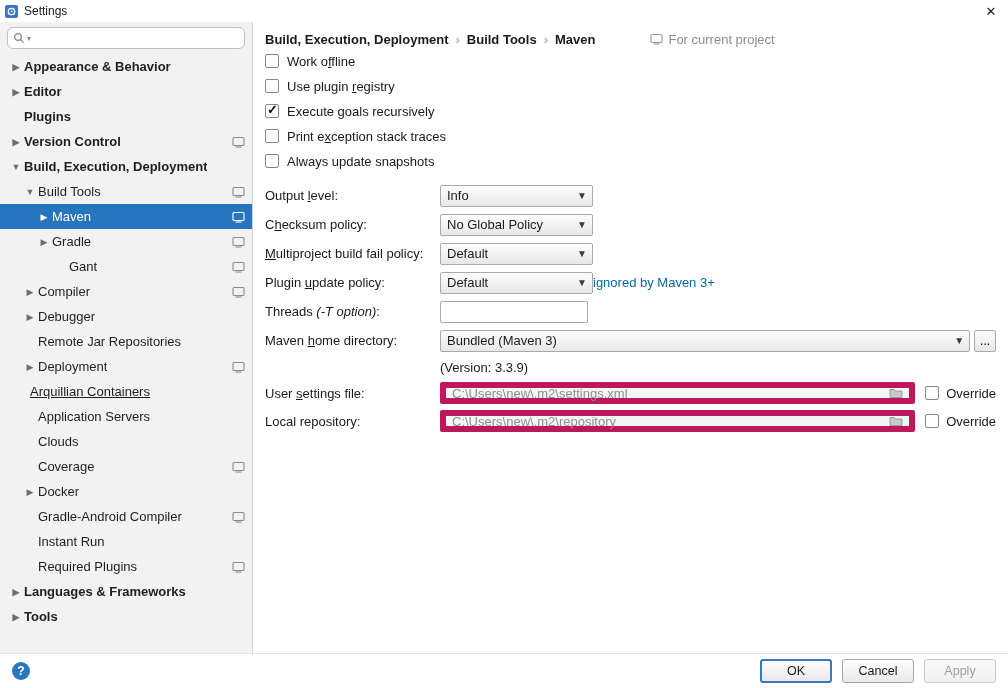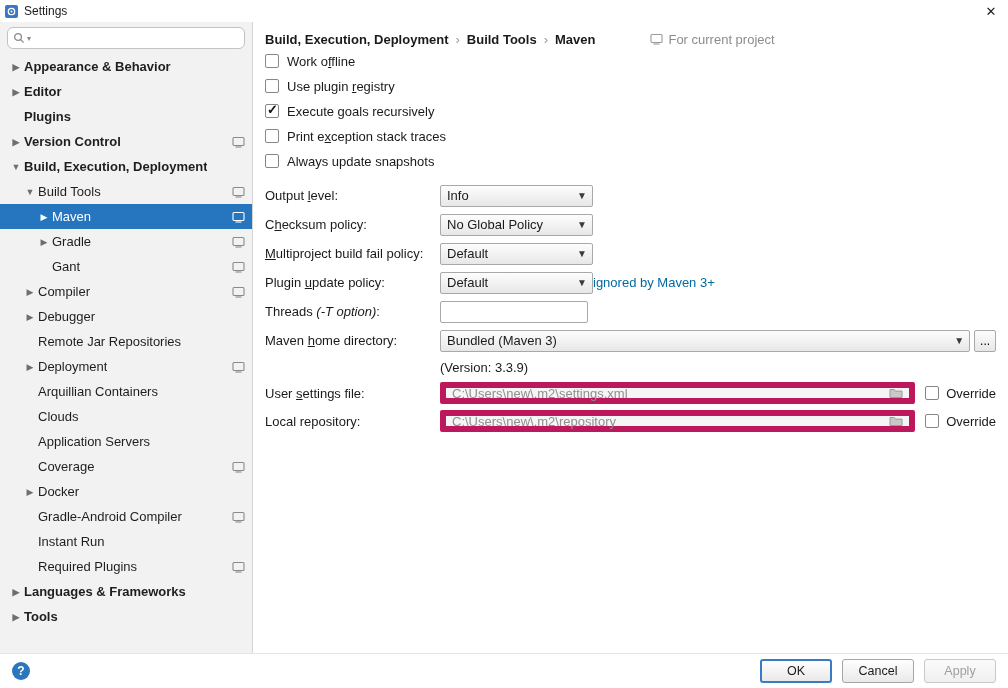--- a/index.html
+++ b/index.html
@@ -164,21 +164,21 @@
           <div class="tree-row" style="padding-left: 36px;">
             <span class="chevron">▶</span>
             <span class="tree-label">Gradle</span>
             <span class="row-badge">
               <svg width="13" height="12" viewBox="0 0 13 12">
                 <rect x="1" y="1.5" width="11" height="8" rx="1" fill="none" stroke="currentColor" stroke-width="1.1"></rect>
                 <line x1="3.5" y1="11" x2="9.5" y2="11" stroke="currentColor" stroke-width="1.1"></line>
               </svg>
             </span>
           </div>
-          <div class="tree-row" style="padding-left: 36px;">
+          <div class="tree-row" style="padding-left: 53px;">
             <span class="chevron"></span>
             <span class="tree-label">Gant</span>
             <span class="row-badge">
               <svg width="13" height="12" viewBox="0 0 13 12">
                 <rect x="1" y="1.5" width="11" height="8" rx="1" fill="none" stroke="currentColor" stroke-width="1.1"></rect>
                 <line x1="3.5" y1="11" x2="9.5" y2="11" stroke="currentColor" stroke-width="1.1"></line>
               </svg>
             </span>
           </div>
           <div class="tree-row" style="padding-left: 22px;">
@@ -202,31 +202,31 @@
           <div class="tree-row" style="padding-left: 22px;">
             <span class="chevron">▶</span>
             <span class="tree-label">Deployment</span>
             <span class="row-badge">
               <svg width="13" height="12" viewBox="0 0 13 12">
                 <rect x="1" y="1.5" width="11" height="8" rx="1" fill="none" stroke="currentColor" stroke-width="1.1"></rect>
                 <line x1="3.5" y1="11" x2="9.5" y2="11" stroke="currentColor" stroke-width="1.1"></line>
               </svg>
             </span>
           </div>
-          <div class="tree-row" style="padding-left: 22px;">
+          <div class="tree-row" style="padding-left: 14px; text-decoration: underline;">
             <span class="chevron"></span>
             <span class="tree-label">Arquillian Containers</span>
           </div>
           <div class="tree-row" style="padding-left: 22px;">
             <span class="chevron"></span>
+            <span class="tree-label">Application Servers</span>
+          </div>
+          <div class="tree-row" style="padding-left: 22px;">
+            <span class="chevron"></span>
             <span class="tree-label">Clouds</span>
-          </div>
-          <div class="tree-row" style="padding-left: 22px;">
-            <span class="chevron"></span>
-            <span class="tree-label">Application Servers</span>
           </div>
           <div class="tree-row" style="padding-left: 22px;">
             <span class="chevron"></span>
             <span class="tree-label">Coverage</span>
             <span class="row-badge">
               <svg width="13" height="12" viewBox="0 0 13 12">
                 <rect x="1" y="1.5" width="11" height="8" rx="1" fill="none" stroke="currentColor" stroke-width="1.1"></rect>
                 <line x1="3.5" y1="11" x2="9.5" y2="11" stroke="currentColor" stroke-width="1.1"></line>
               </svg>
             </span>

